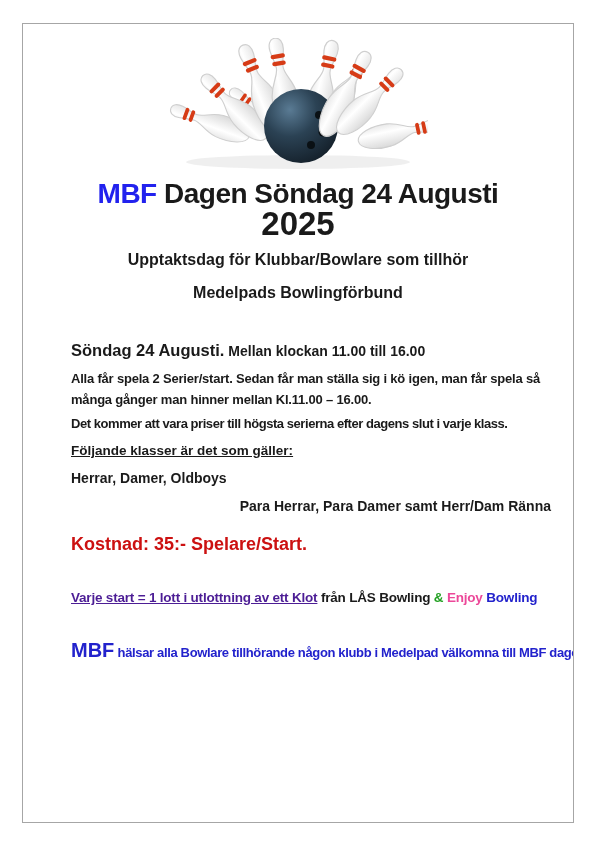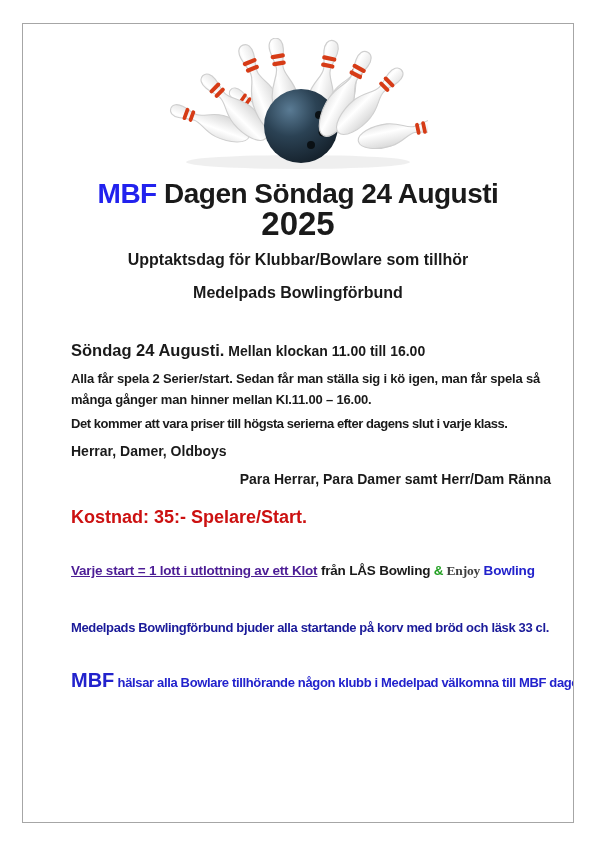--- a/index.html
+++ b/index.html
@@ -17,21 +17,21 @@
   .schedule .big{font-size:16.5px;}
   .para1{margin-top:6px;font-size:13px;line-height:21px;letter-spacing:-0.2px;max-width:492px;}
   .para2{margin-top:4px;font-size:13px;line-height:20px;letter-spacing:-0.45px;white-space:nowrap;}
   .classhead{margin-top:7px;font-size:13.5px;line-height:20px;text-decoration:underline;}
   .classline1{margin-top:7px;font-size:14px;line-height:20px;}
   .classline2{margin-top:8px;font-size:14px;line-height:20px;text-align:right;}
   .cost{margin-top:16px;font-size:18px;line-height:24px;color:#cc1111;}
   .lottery{margin-top:32px;font-size:13.5px;line-height:20px;letter-spacing:-0.2px;white-space:nowrap;}
   .magenta{color:#4c1d95;text-align:center;}
   .green{color:#22a022;}
-  .red{color:#404040;font-family:Liberation Serif, serif;}
+  .red{color:#ec4899;}
   .blue2{color:#2222cc;}
   .u{text-decoration:underline;}
   .food{margin-top:37px;font-size:13px;line-height:20px;color:#1a1a99;letter-spacing:-0.35px;white-space:nowrap;}
   .signup{margin-top:33px;font-size:14px;line-height:20px;white-space:nowrap;letter-spacing:-0.2px;}
   .closing{margin-top:30px;font-size:13px;line-height:24px;color:#2222cc;letter-spacing:-0.35px;white-space:nowrap;}
   .mbf-big{font-size:20px;letter-spacing:0;}
 </style>
 </head>
 <body>
 
@@ -82,28 +82,28 @@
   <div class="sub2">Medelpads Bowlingförbund</div>
 
   <div class="lefttext">
 
     <p class="schedule"><span class="big">Söndag 24 Augusti.</span><span> Mellan klockan 11.00 till 16.00</span></p>
 
     <p class="para1">Alla får spela 2 Serier/start. Sedan får man ställa sig i kö igen, man får spela så många gånger man hinner mellan Kl.11.00 – 16.00.</p>
 
     <p class="para2">Det kommer att vara priser till högsta serierna efter dagens slut i varje klass.</p>
 
+    <p class="classhead">Följande klasser är det som gäller:</p>
 
     <p class="classline1">Herrar, Damer, Oldboys</p>
 
     <p class="classline2">Para Herrar, Para Damer samt Herr/Dam Ränna</p>
 
     <p class="cost">Kostnad: 35:- Spelare/Start.</p>
 
     <p class="lottery"><span class="magenta u">Varje start = 1 lott i utlottning av ett Klot</span><span> från LÅS Bowling </span><span class="green">&amp;</span><span class="red"> Enjoy</span><span class="blue2"> Bowling</span></p>
 
-    <p class="food">Medelpads Bowlingförbund bjuder alla startande på korv med bröd och läsk 33 cl.</p>
 
 
     <p class="closing"><span class="mbf-big">MBF</span><span> hälsar alla Bowlare tillhörande någon klubb i Medelpad välkomna till MBF dagen.</span></p>
 
   </div>
 </div>
 
 </body></html>

